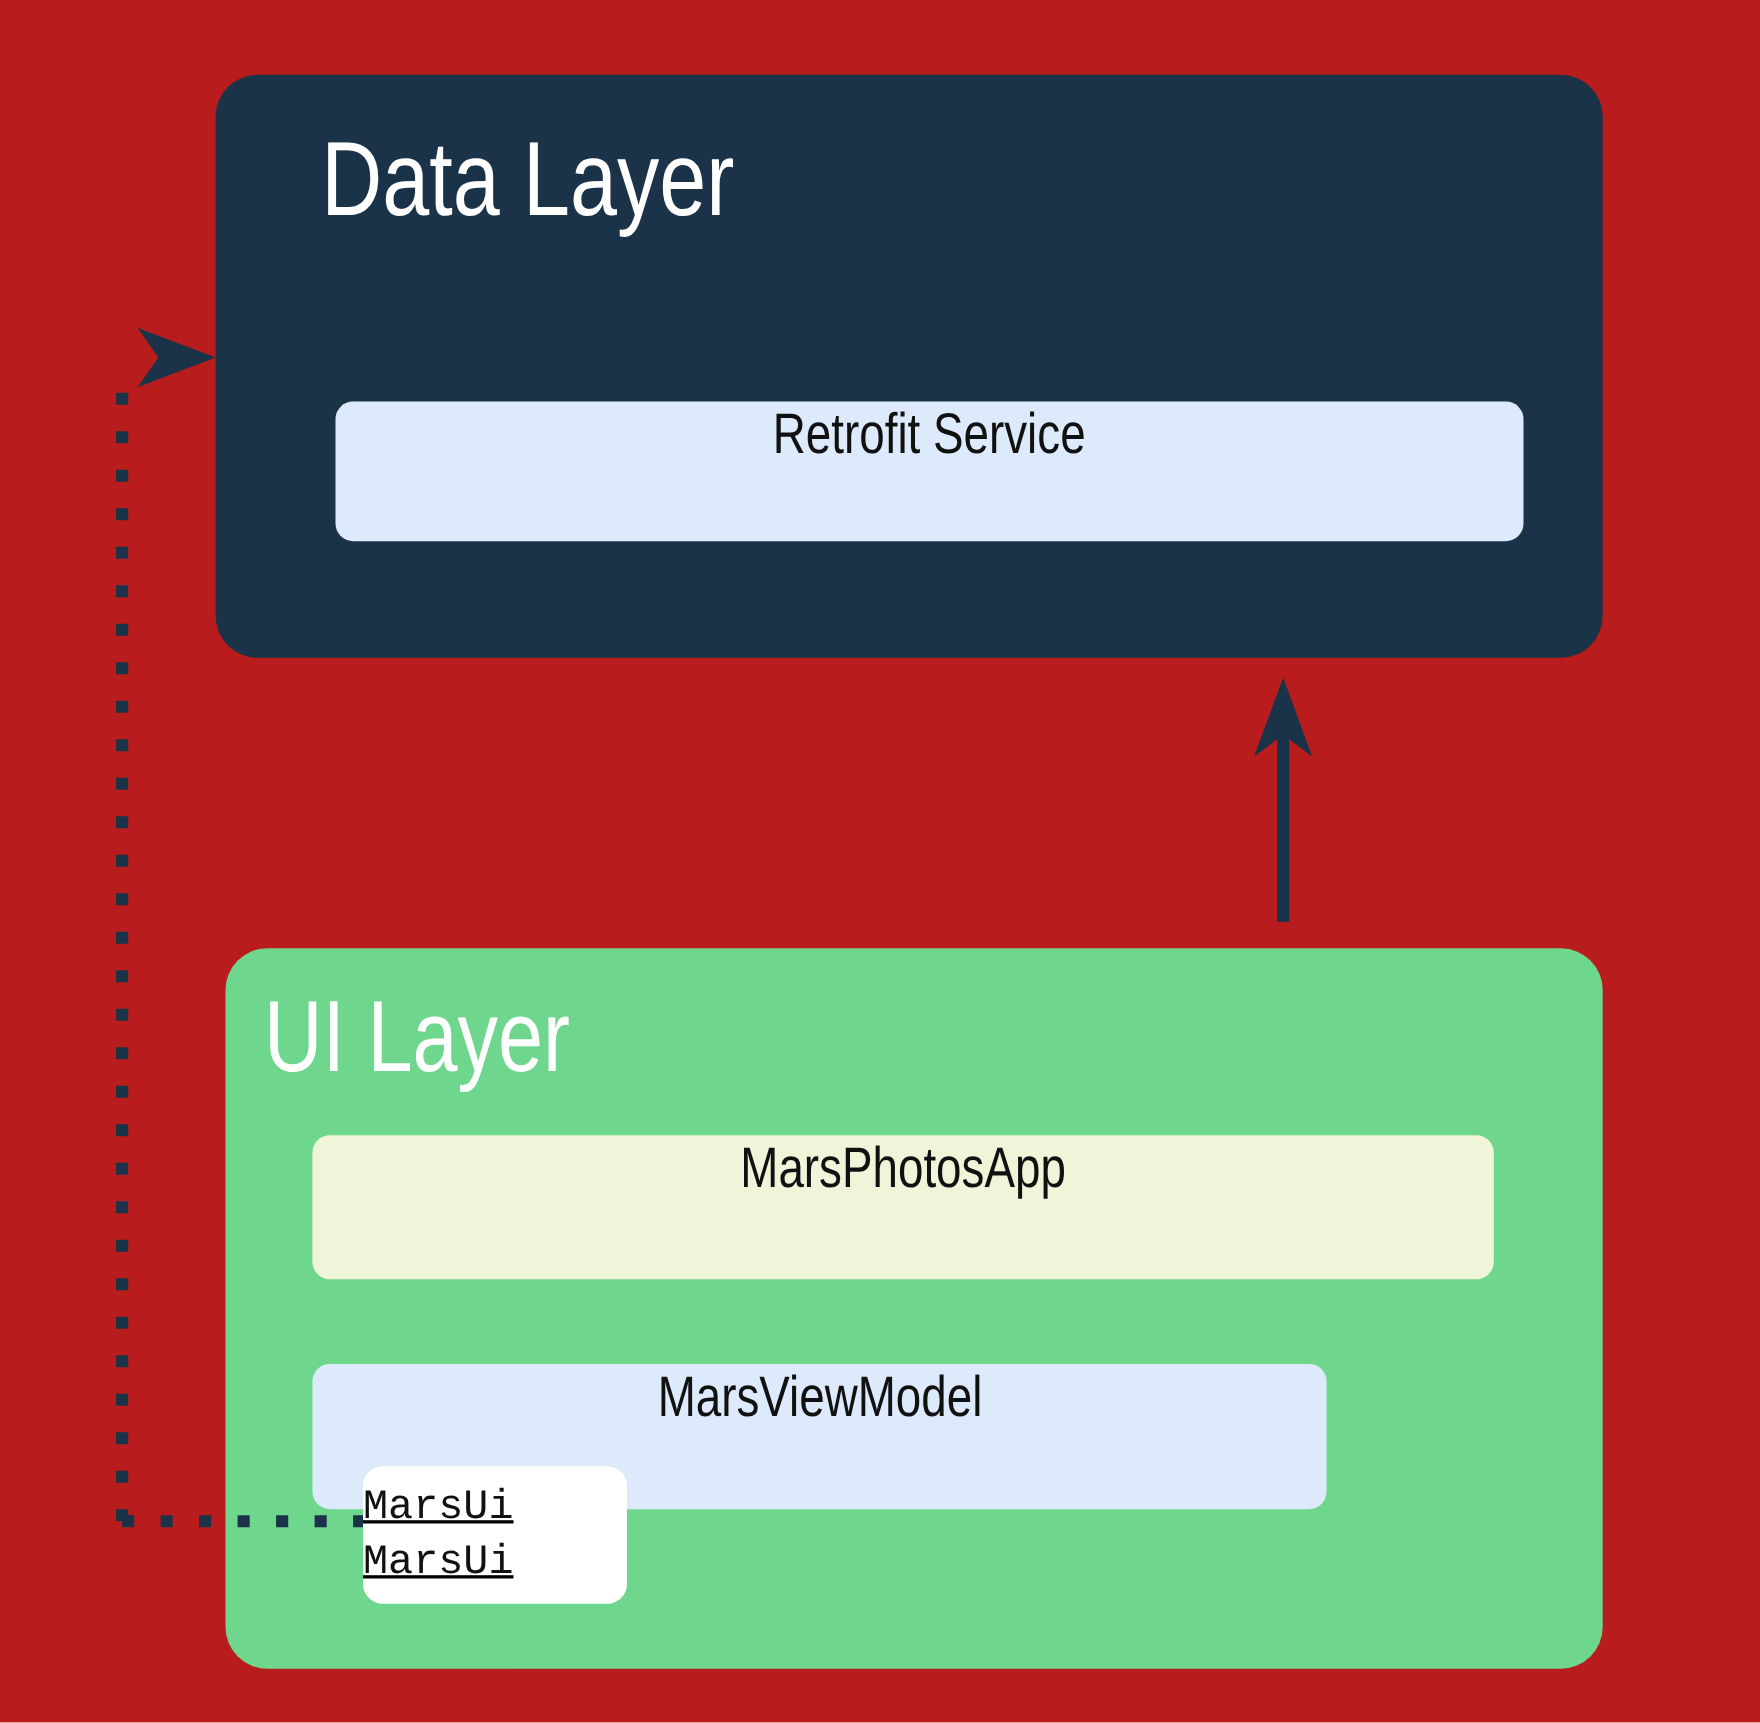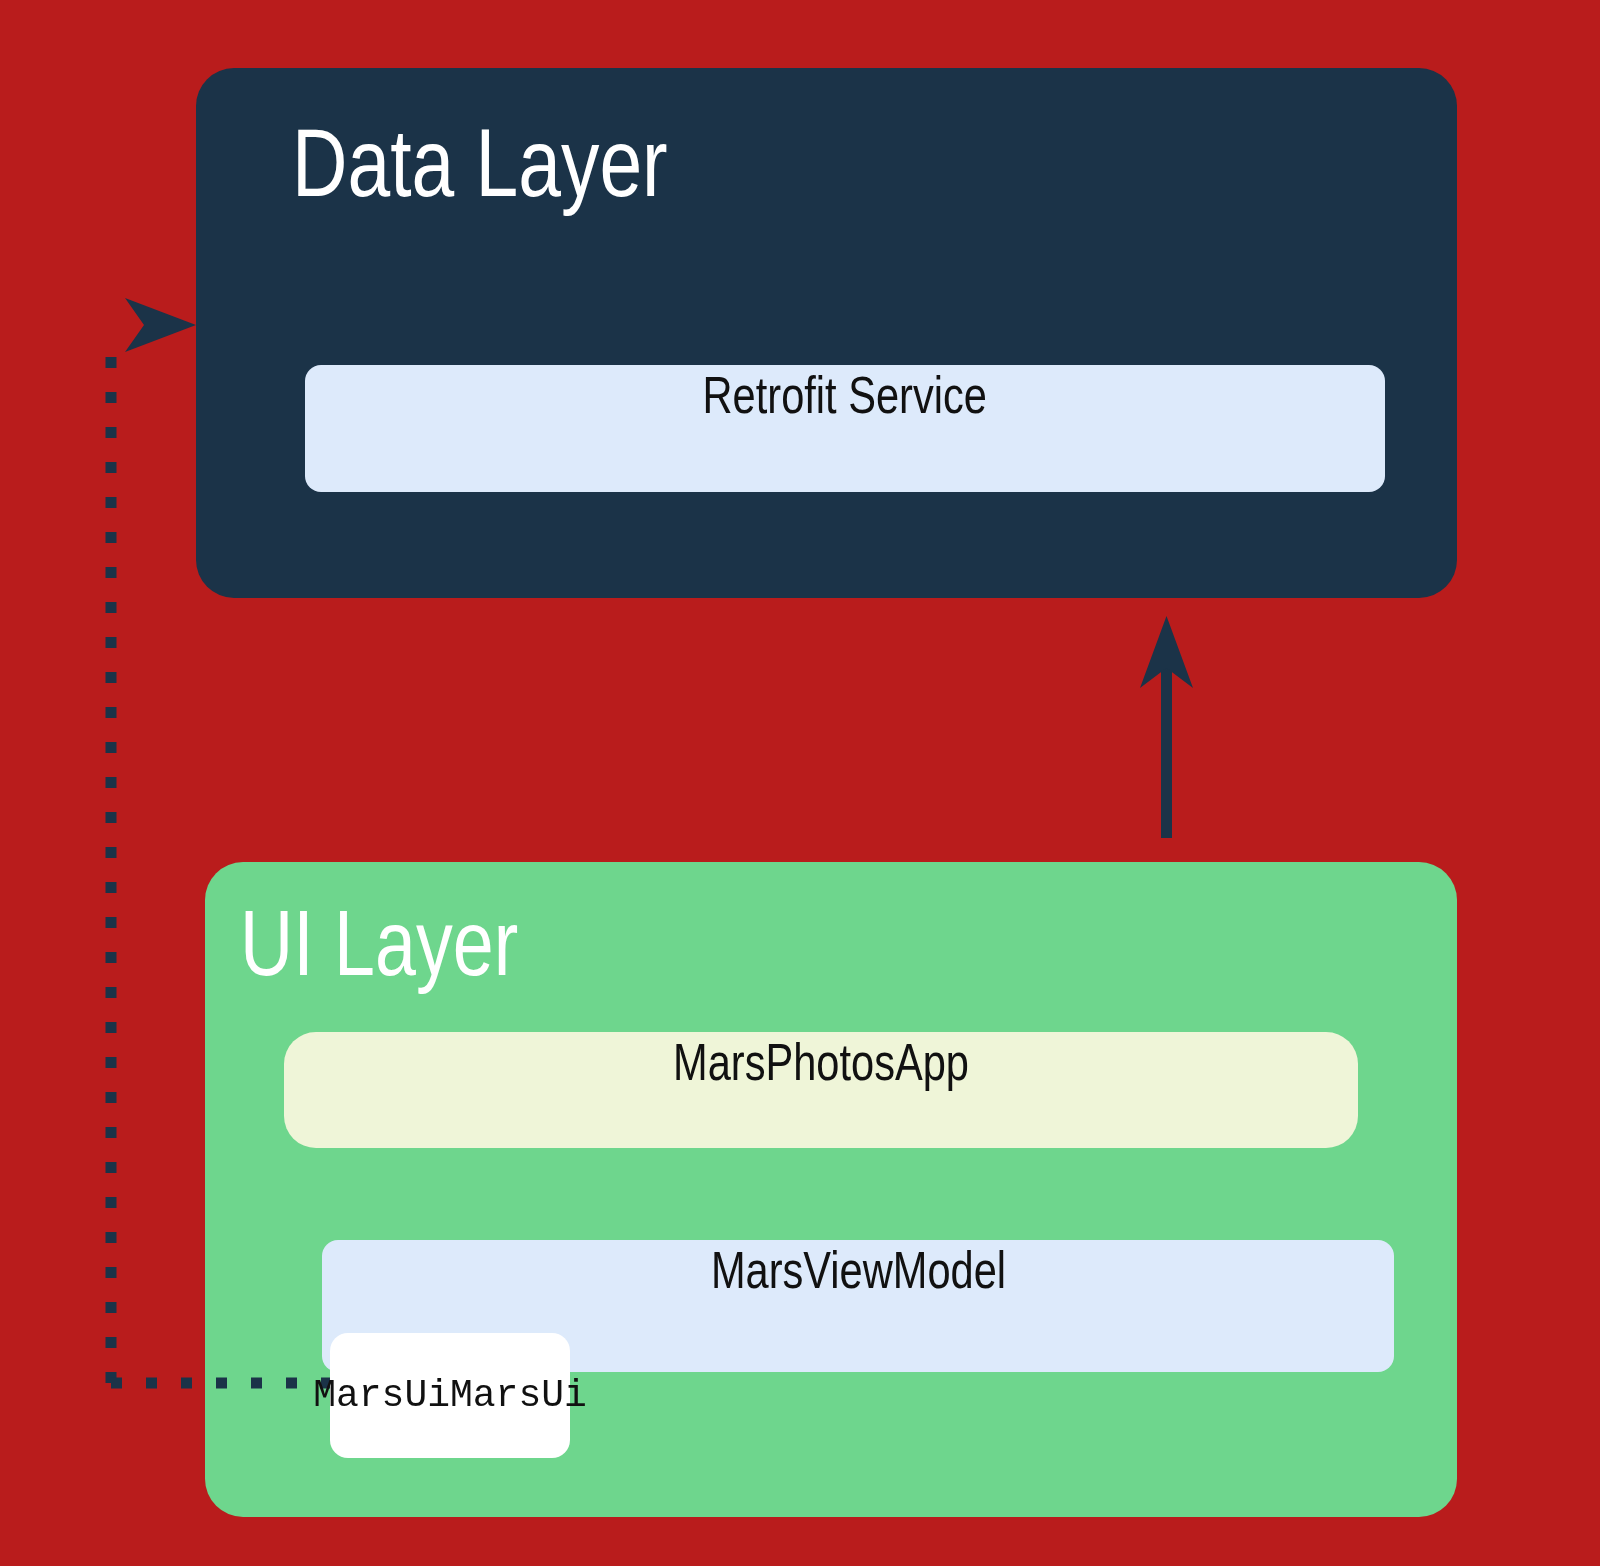--- a/index.html
+++ b/index.html
@@ -83,47 +83,45 @@
     left: 305px;
     top: 365px;
     width: 1080px;
     height: 127px;
     background: #ddeafb;
   }
   #marsphotosapp-box {
     left: 284px;
     top: 1032px;
     width: 1074px;
-    height: 116px;
+    height: 131px;
     background: #eff5d8;
-    border-radius: 32px;
   }
   #marsviewmodel-box {
     left: 284px;
     top: 1240px;
-    width: 1072px;
+    width: 922px;
     height: 132px;
     background: #ddeafb;
-    margin-left: 38px;
   }
 
   
   #marsuistate-chip {
     position: absolute;
     left: 330px;
     top: 1333px;
     width: 240px;
     height: 125px;
     background: #ffffff;
     border-radius: 18px;
     display: flex;
-    flex-direction: row;
-    align-items: center;
+    flex-direction: column;
     justify-content: center;
     z-index: 6;
+    text-decoration: underline;
   }
   .mono-line {
     font-family: "Liberation Mono", "DejaVu Sans Mono", monospace;
     font-size: 38px;
     line-height: 50px;
     color: #111111;
     white-space: pre;
   }
 
   

